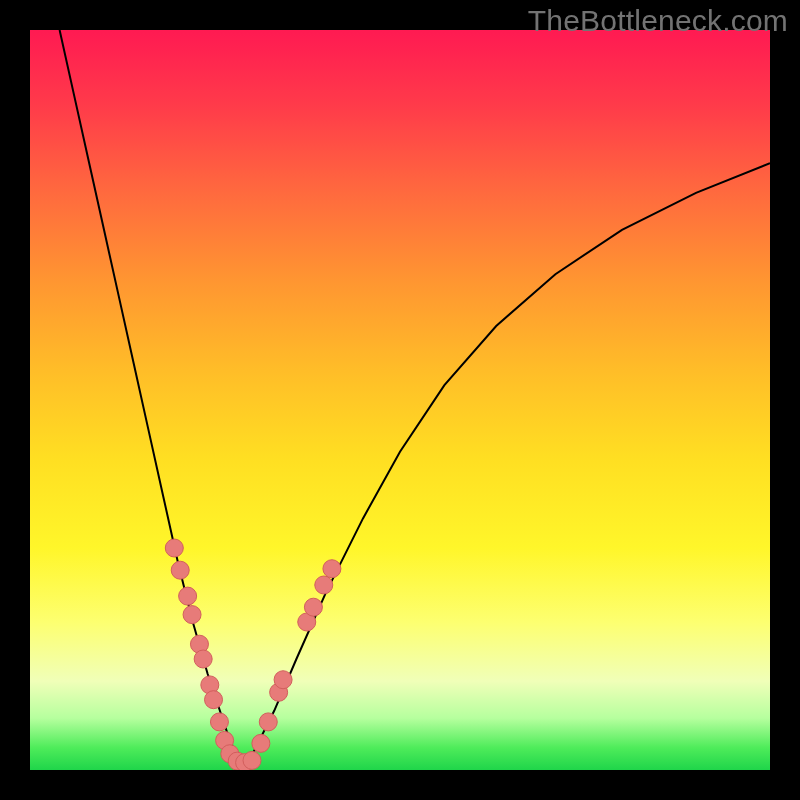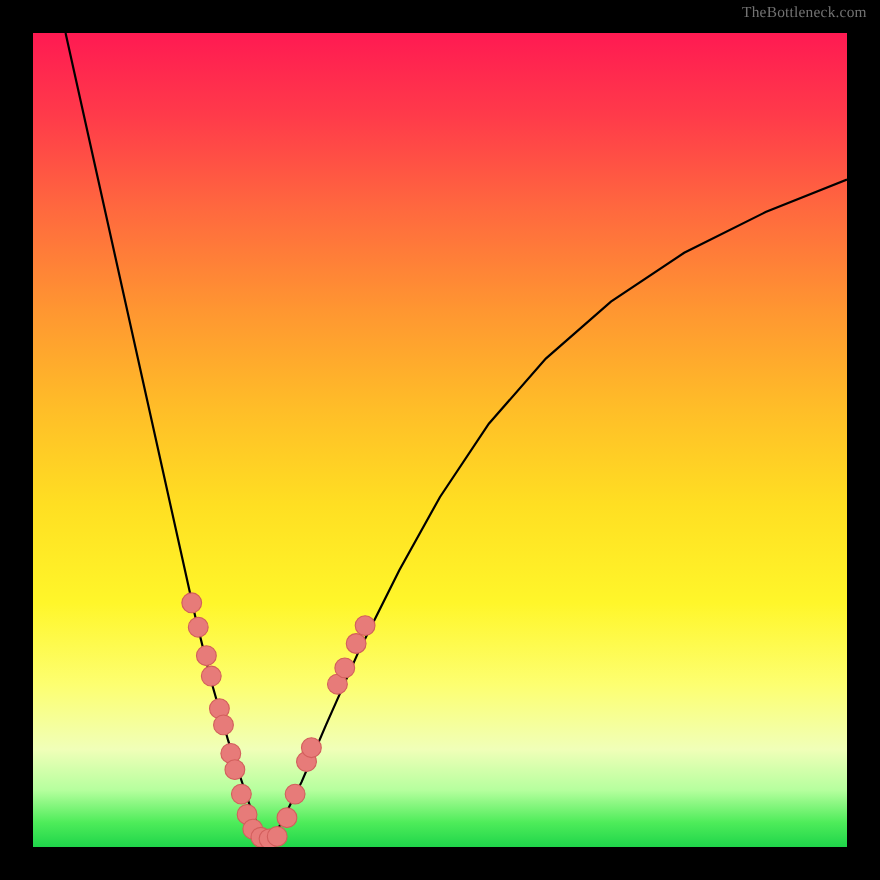--- a/index.html
+++ b/index.html
@@ -36,22 +36,22 @@
       #f0ffb8 88%,
       #b6ff9e 93%,
       #4eec5a 97%,
       #1fd54a 100%
     );
   }
   .watermark {
     position: absolute;
     top: 4px;
     right: 12px;
-    font-family: Liberation Serif, serif;
-    font-size: 14px;
+    font-family: Liberation Sans, sans-serif;
+    font-size: 30px;
     color: #737373;
     letter-spacing: 0.2px;
   }
   svg.overlay {
     position: absolute;
     left: 0;
     top: 0;
     width: 740px;
     height: 740px;
   }

